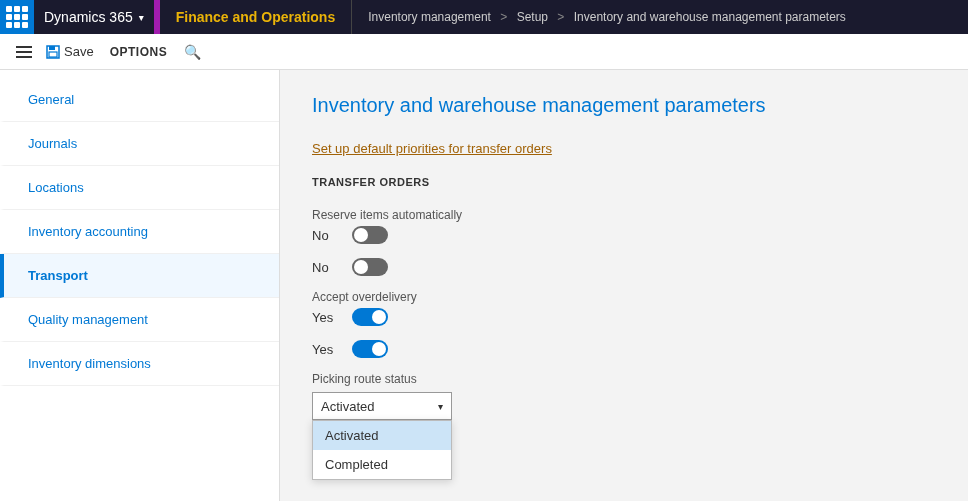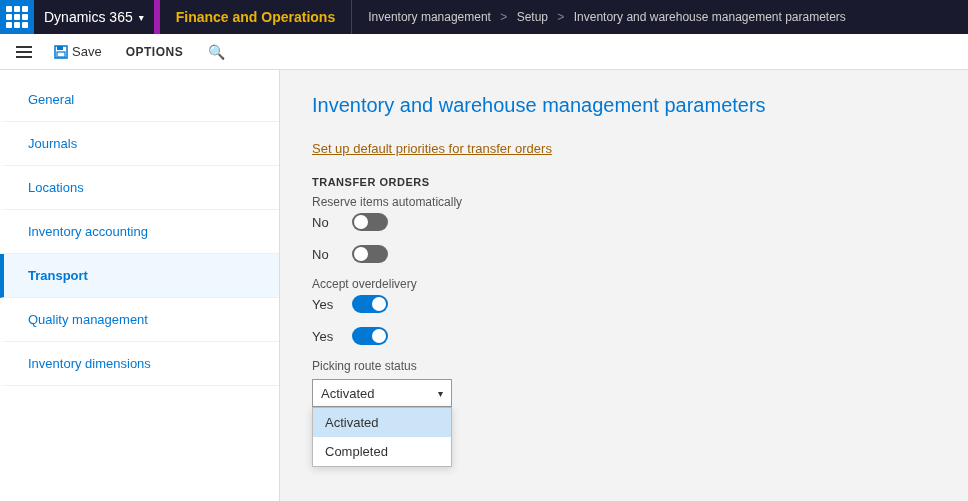--- a/index.html
+++ b/index.html
@@ -55,21 +55,21 @@
     .breadcrumb .sep { margin: 0 6px; color: #888; }
 
     
     .toolbar {
       display: flex;
       align-items: center;
       background: #fff;
       height: 36px;
       padding: 0 10px;
       border-bottom: 1px solid #ddd;
-      gap: 8px;
+      gap: 0;
     }
     .hamburger-btn {
       width: 28px; height: 28px;
       display: flex; align-items: center; justify-content: center;
       cursor: pointer; border: none; background: transparent;
     }
     .hamburger-lines { display: flex; flex-direction: column; gap: 3px; }
     .hamburger-lines div { width: 16px; height: 2px; background: #333; }
     .save-btn {
       display: flex; align-items: center; gap: 4px;
@@ -138,21 +138,21 @@
       font-size: 13px;
       color: #a16207;
       margin-bottom: 20px;
       text-decoration: underline;
     }
     .section-heading {
       font-size: 11px;
       font-weight: 700;
       color: #333;
       letter-spacing: 0.5px;
-      margin-bottom: 7px;
+      margin-bottom: 20px;
       text-transform: uppercase;
     }
 
     .field-group {
       margin-bottom: 14px;
     }
     .field-label {
       font-size: 12px;
       color: #555;
       margin-bottom: 4px;

